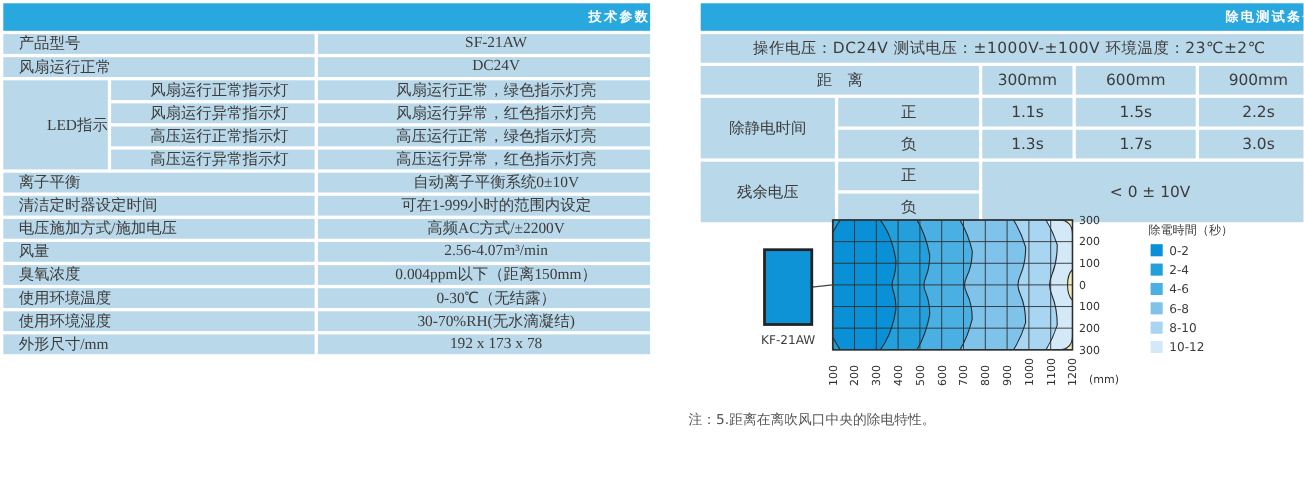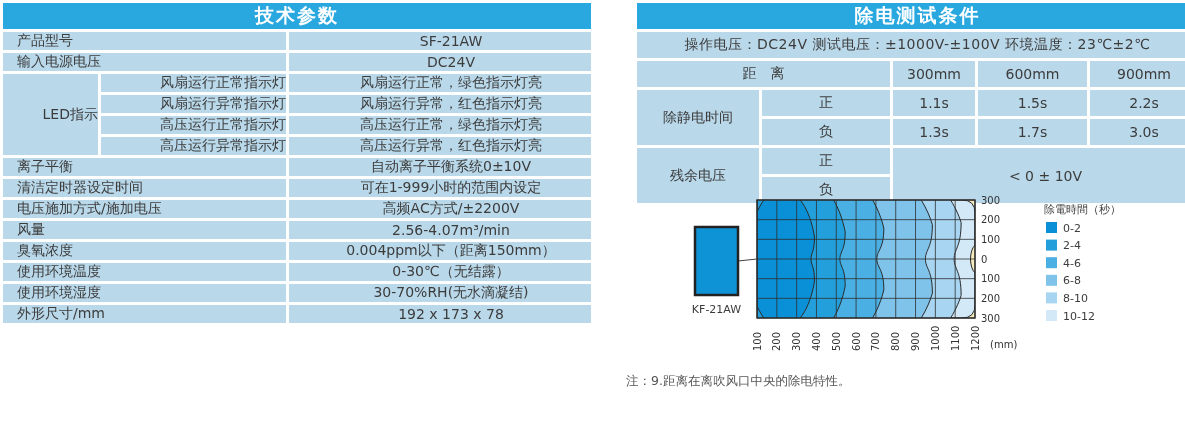--- a/index.html
+++ b/index.html
@@ -8,27 +8,27 @@
     --text:#3C3C3C;
     --header-text:#FFFFFF;
     --note-text:#555555;
   }
   *{box-sizing:border-box;margin:0;padding:0;}
   body{font-family:"DejaVu Sans",sans-serif;background:#fff;}
   .page{position:relative;width:1185px;height:436px;background:#fff;overflow:hidden;}
 
   table{border-collapse:separate;border-spacing:3px;table-layout:fixed;}
   th,td{background:var(--cell-bg);color:var(--text);font-size:14px;vertical-align:middle;overflow:hidden;white-space:nowrap;}
-  th.bar{background:var(--header-bar);color:var(--header-text);font-size:19px;font-weight:bold;height:25px;text-align:center;letter-spacing:2px;}
+  th.bar{background:var(--header-bar);color:var(--header-text);font-size:12px;font-weight:bold;height:25px;text-align:right;letter-spacing:2px;}
 
   .spec-table{position:absolute;left:0;top:0;width:594px;}
-  .spec-table td{height:16px;}
+  .spec-table td{height:16px;font-family:Liberation Serif, serif;}
   .spec-table td.lab{text-align:left;padding-left:14px;}
   .spec-table td.grp{text-align:right;}
-  .spec-table td.sub{text-align:right;padding-left:12px;}
+  .spec-table td.sub{text-align:center;padding-left:12px;}
   .spec-table td.val{text-align:center;padding-left:22px;}
 
   .test-table{position:absolute;left:634px;top:0;width:567px;}
   .test-table td{height:26px;text-align:center;margin-left:12px;}
   .test-table td.cond{letter-spacing:0.5px;}
 
   .chart-svg{position:absolute;left:620px;top:196px;}
   .notes{position:absolute;left:626px;top:371px;width:556px;display:flex;
          color:var(--note-text);font-size:12.5px;line-height:19px;}
   .notes .np{flex:0 0 auto;}
@@ -49,21 +49,21 @@
       <tr>
           <th class="bar" colspan="3">技术参数</th>
         </tr>
     </thead>
     <tbody id="left-tbody">
         <tr>
           <td class="lab" colspan="2">产品型号</td>
           <td class="val">SF-21AW</td>
         </tr>
         <tr>
-          <td class="lab" colspan="2">输入电源电压</td>
+          <td class="lab" colspan="2">风扇运行正常</td>
           <td class="val">DC24V</td>
         </tr>
         <tr>
           <td class="grp" rowspan="4">LED指示</td>
           <td class="sub">风扇运行正常指示灯</td>
           <td class="val">风扇运行正常，绿色指示灯亮</td>
         </tr>
         <tr>
           <td class="sub">风扇运行异常指示灯</td>
           <td class="val">风扇运行异常，红色指示灯亮</td>
@@ -227,17 +227,17 @@
       <text x="443" y="88.30000000000001" font-size="11" fill="#3C3C3C">6-8</text>
       <rect x="426" y="96.4" width="11" height="11" fill="#A8D5F1" stroke="none"></rect>
       <text x="443" y="105.9" font-size="11" fill="#3C3C3C">8-10</text>
       <rect x="426" y="114" width="11" height="11" fill="#D3E9F8" stroke="none"></rect>
       <text x="443" y="123.5" font-size="11" fill="#3C3C3C">10-12</text>
     </svg>
 
   <div class="notes">
     <span class="np">注：</span>
     <div class="nl" id="note-lines">
-        <div>9.距离在离吹风口中央的除电特性。</div>
+        <div>5.距离在离吹风口中央的除电特性。</div>
       </div>
   </div>
 
 </div>
 
 </body></html>

